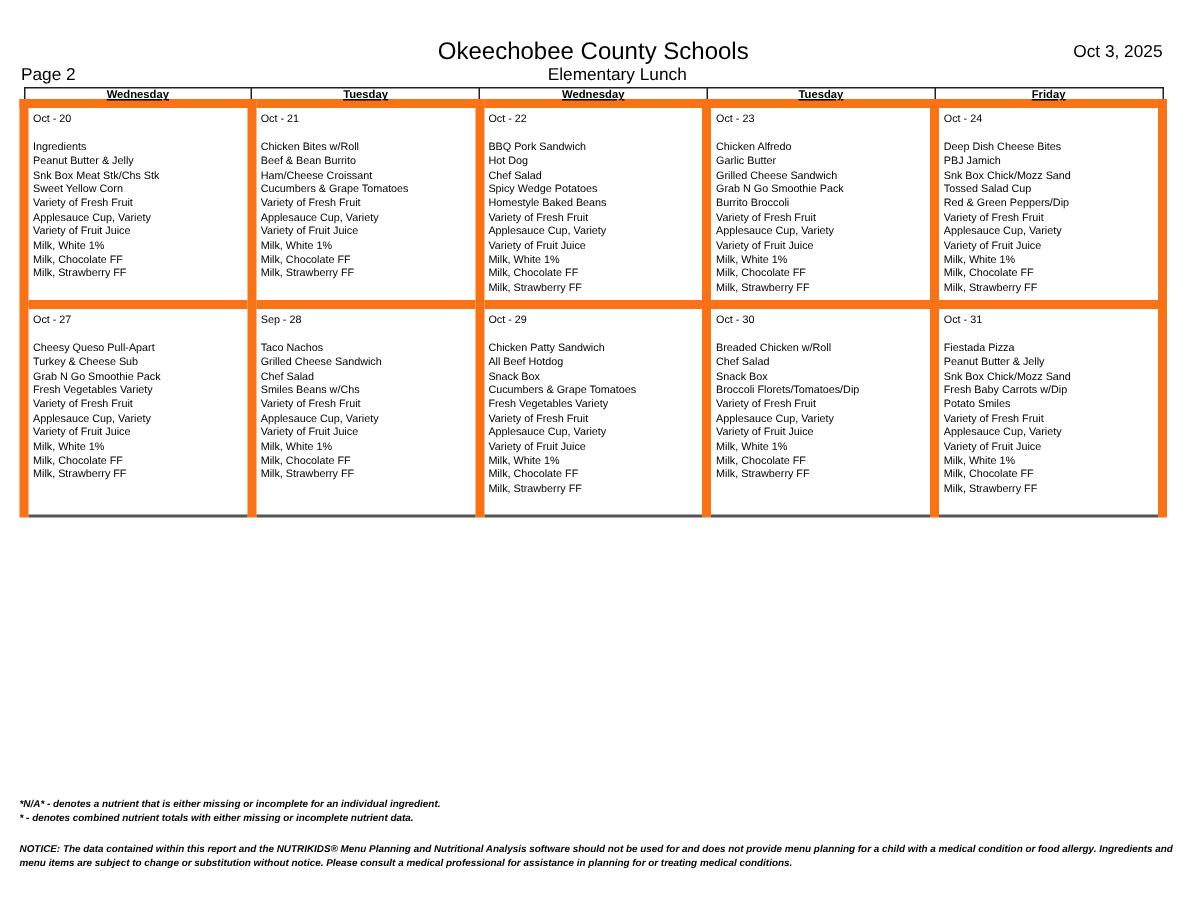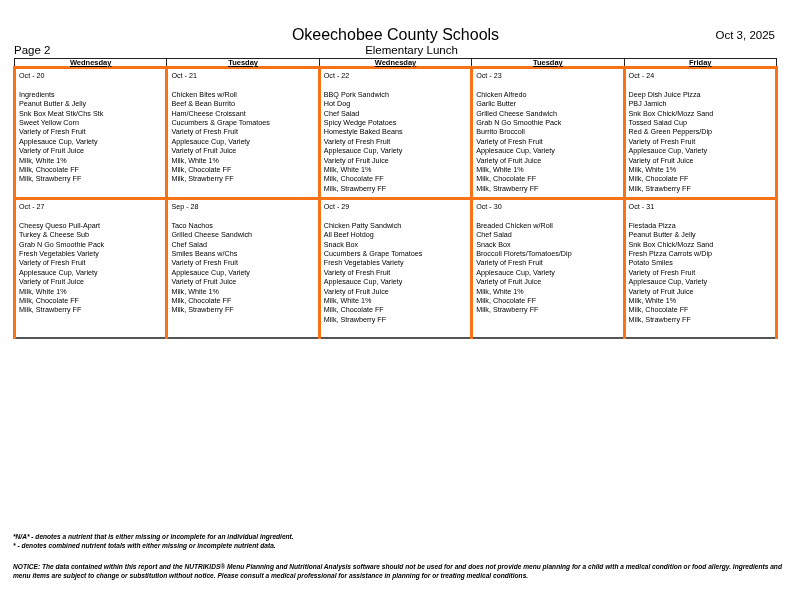--- a/index.html
+++ b/index.html
@@ -9,21 +9,21 @@
            font-size:16px; line-height:18px; }
   .subtitle { position:absolute; left:16px; width:791px; top:44px; text-align:center;
               font-size:11.5px; line-height:13px; }
   .page-num { position:absolute; left:14px; top:44px; font-size:11.5px; line-height:13px; }
   .report-date { position:absolute; right:16px; top:29px; font-size:11.5px; line-height:13px; }
   table.menu { position:absolute; left:13px; top:58px; width:765px;
                border-collapse:collapse; table-layout:fixed; }
   table.menu th { font-size:7.5px; font-weight:bold; text-decoration:underline;
                   height:7px; line-height:7px; padding:0; border:1px solid #222;
                   border-bottom:1.5px solid #000; }
-  table.menu td { vertical-align:top; border:3px solid #f97316; padding:2px 3px 0 3px;
+  table.menu td { vertical-align:top; border:6px solid #f97316; padding:2px 3px 0 3px;
                   font-size:7.2px; line-height:9.4px; }
   table.menu tr.week1 td { height:126px; border-bottom:1.5px solid #000; }
   table.menu tr.week2 td { height:135px; border-bottom:2px solid #555; }
   .date { display:block; margin-bottom:9.4px; }
   .item { display:block; white-space:nowrap; }
   .footnotes { position:absolute; left:13px; top:532px; font-size:6.6px;
                font-weight:bold; font-style:italic; line-height:9px; }
   .notice { position:absolute; left:13px; top:563px; width:770px; font-size:6.6px;
             font-weight:bold; font-style:italic; line-height:8.8px; }
 </style>
@@ -96,21 +96,21 @@
           <span class="item">Burrito Broccoli</span>
           <span class="item">Variety of Fresh Fruit</span>
           <span class="item">Applesauce Cup, Variety</span>
           <span class="item">Variety of Fruit Juice</span>
           <span class="item">Milk, White 1%</span>
           <span class="item">Milk, Chocolate FF</span>
           <span class="item">Milk, Strawberry FF</span>
         </td>
         <td>
           <span class="date">Oct - 24</span>
-          <span class="item">Deep Dish Juice Pizza</span>
+          <span class="item">Deep Dish Cheese Bites</span>
           <span class="item">PBJ Jamich</span>
           <span class="item">Snk Box Chick/Mozz Sand</span>
           <span class="item">Tossed Salad Cup</span>
           <span class="item">Red &amp; Green Peppers/Dip</span>
           <span class="item">Variety of Fresh Fruit</span>
           <span class="item">Applesauce Cup, Variety</span>
           <span class="item">Variety of Fruit Juice</span>
           <span class="item">Milk, White 1%</span>
           <span class="item">Milk, Chocolate FF</span>
           <span class="item">Milk, Strawberry FF</span>
@@ -168,21 +168,21 @@
           <span class="item">Variety of Fruit Juice</span>
           <span class="item">Milk, White 1%</span>
           <span class="item">Milk, Chocolate FF</span>
           <span class="item">Milk, Strawberry FF</span>
         </td>
         <td>
           <span class="date">Oct - 31</span>
           <span class="item">Fiestada Pizza</span>
           <span class="item">Peanut Butter &amp; Jelly</span>
           <span class="item">Snk Box Chick/Mozz Sand</span>
-          <span class="item">Fresh Pizza Carrots w/Dip</span>
+          <span class="item">Fresh Baby Carrots w/Dip</span>
           <span class="item">Potato Smiles</span>
           <span class="item">Variety of Fresh Fruit</span>
           <span class="item">Applesauce Cup, Variety</span>
           <span class="item">Variety of Fruit Juice</span>
           <span class="item">Milk, White 1%</span>
           <span class="item">Milk, Chocolate FF</span>
           <span class="item">Milk, Strawberry FF</span>
         </td>
       </tr>
   </tbody>

